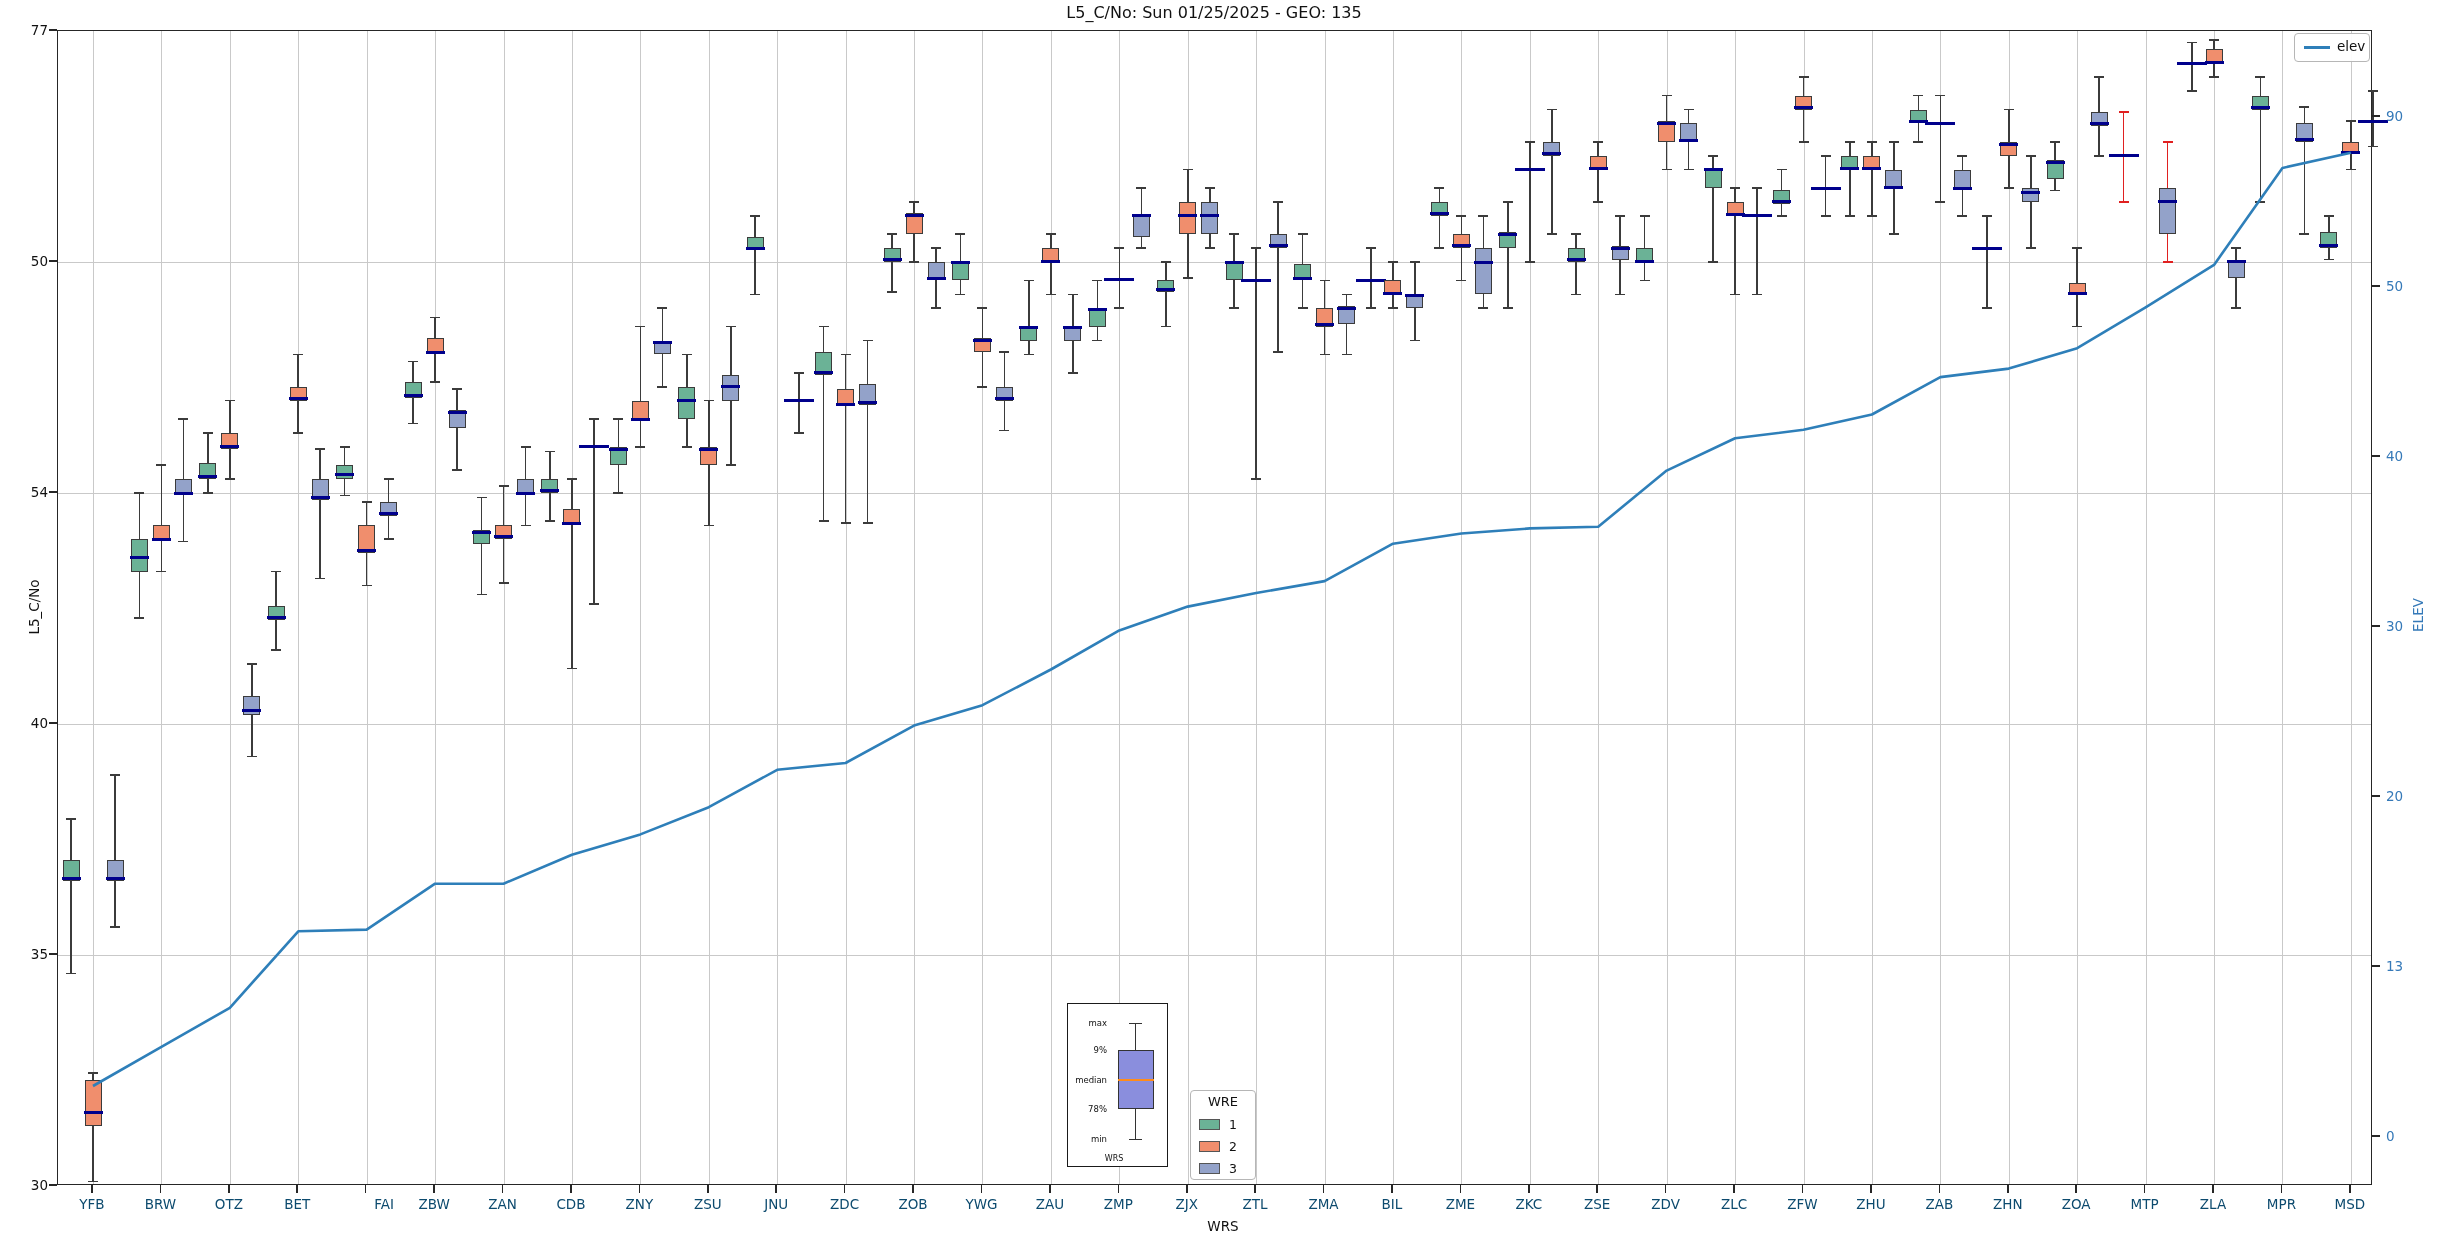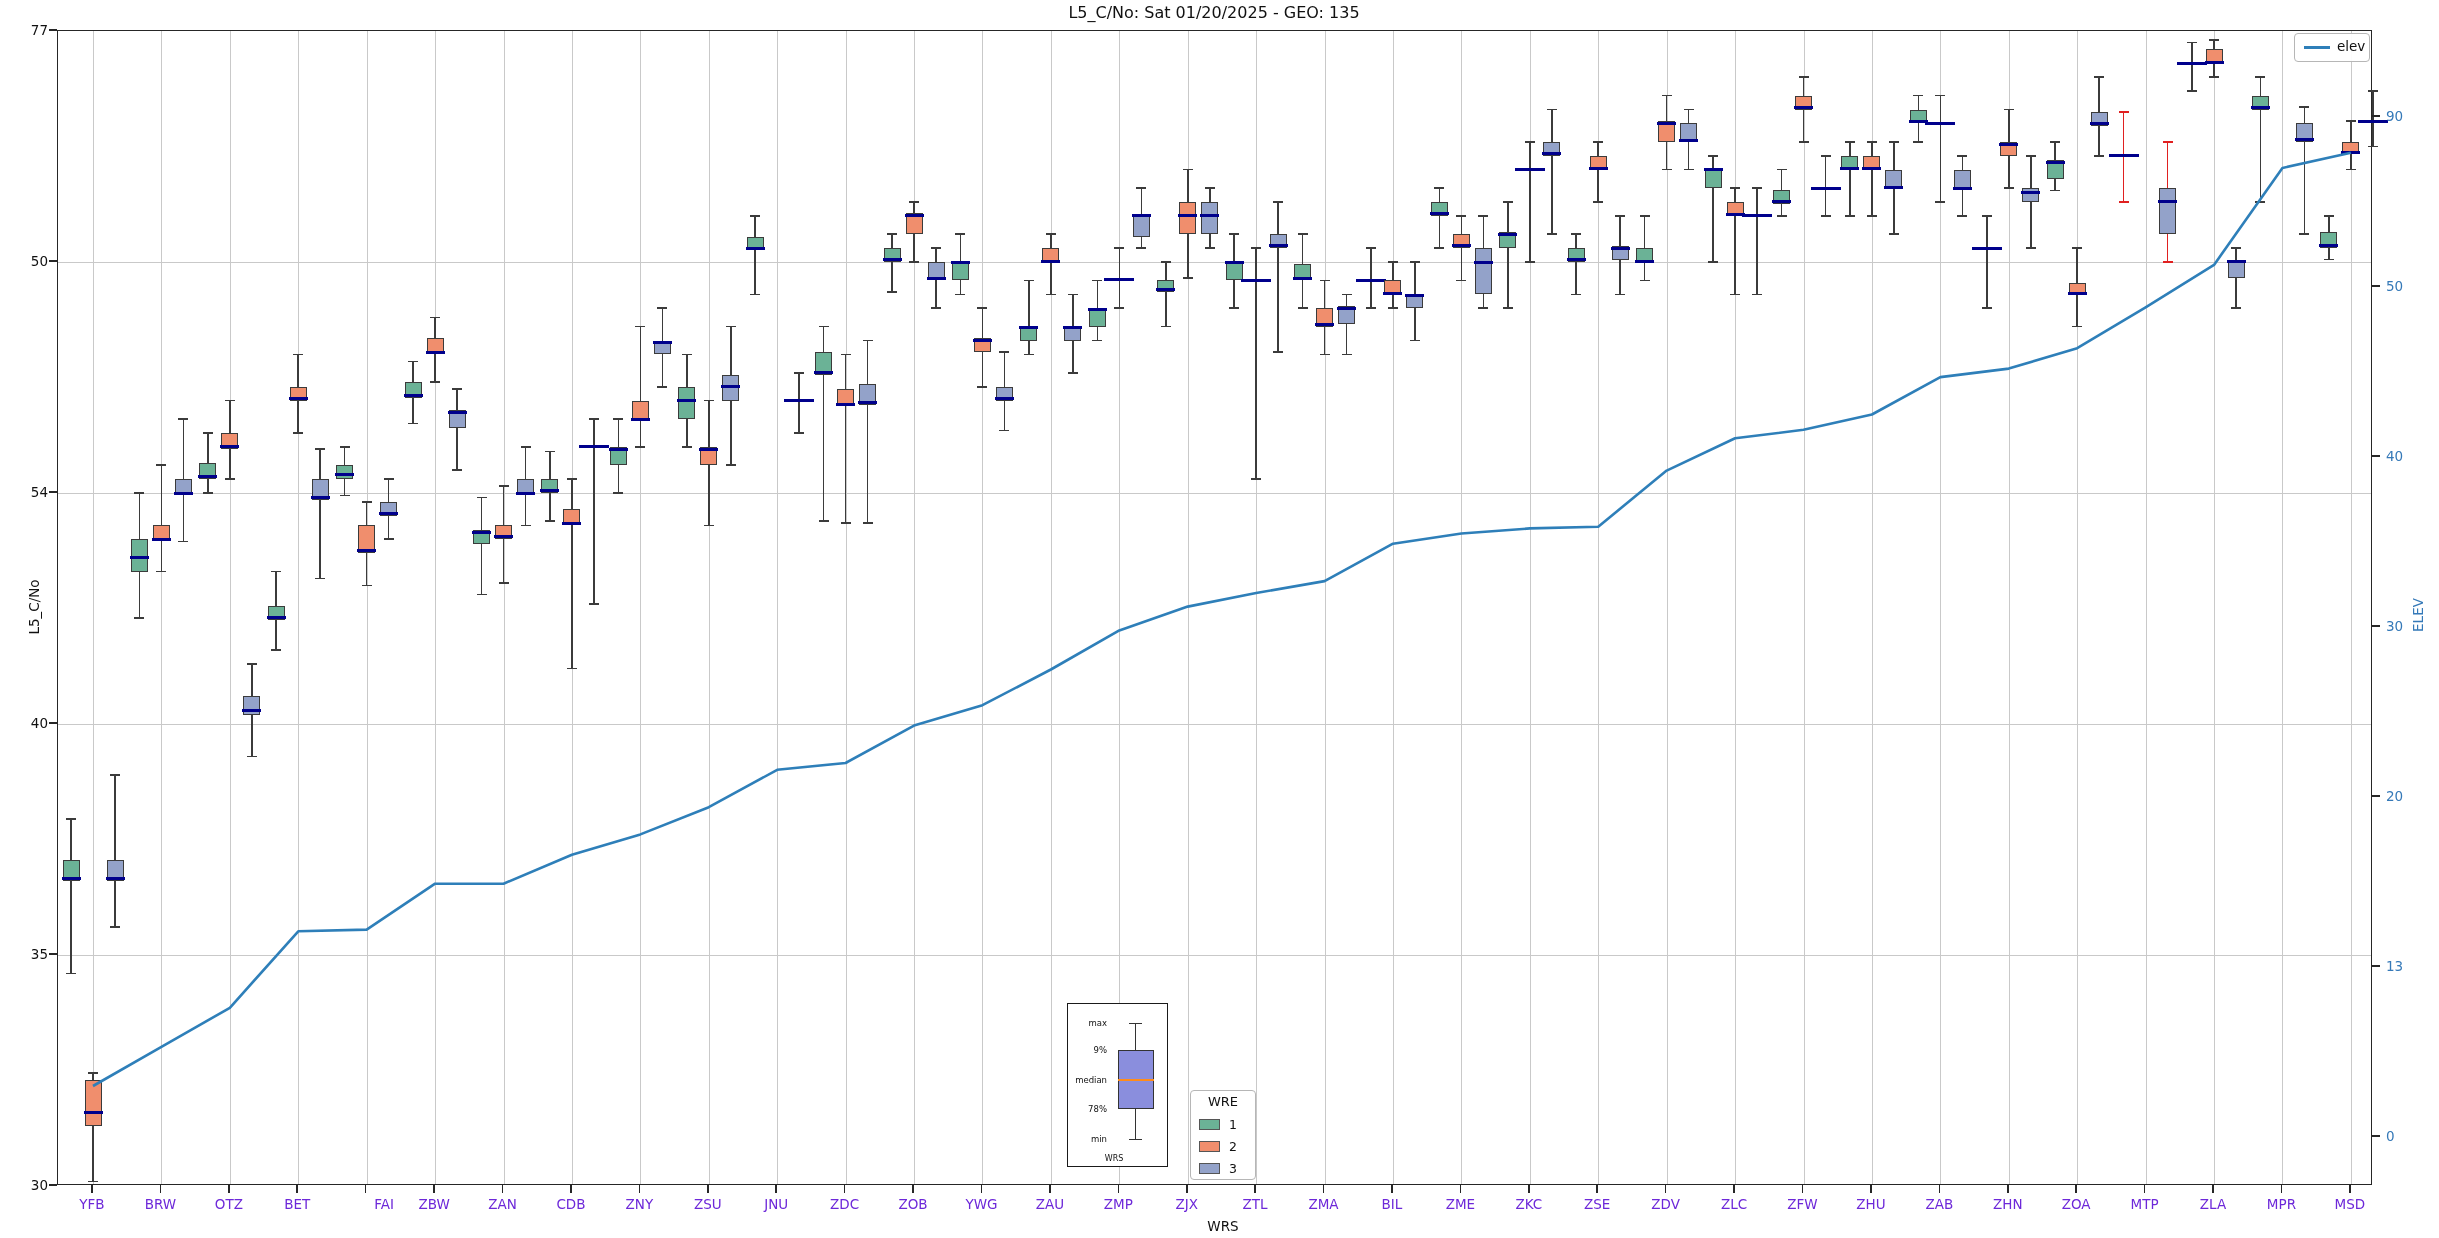--- a/index.html
+++ b/index.html
@@ -9,21 +9,21 @@
         border:1.6px solid #262626;box-sizing:border-box;background:#fff;}
   .gridh,.gridv{position:absolute;background:#c9c9c9;}
   .gridh{left:0;width:100%;height:1px;}
   .gridv{top:0;height:100%;width:1px;}
   .title{position:absolute;top:3px;transform:translateX(-50%);font-size:16px;color:#111;white-space:nowrap;}
   .ytick-label{position:absolute;right:2391px;transform:translateY(-50%);font-size:13.5px;color:#111;}
   .ytick-mark{position:absolute;width:8px;height:1.6px;background:#262626;left:49px;}
   .y2tick-label{position:absolute;left:2386px;transform:translateY(-50%);font-size:13.5px;color:#3579b8;}
   .y2tick-mark{position:absolute;width:8px;height:1.6px;background:#262626;left:2372px;}
   .xtick-mark{position:absolute;width:1.6px;height:8px;background:#262626;top:1185px;}
-  .xtick-label{position:absolute;top:1196px;transform:translateX(-50%);font-size:13.5px;color:#6d28d9;white-space:nowrap;}
+  .xtick-label{position:absolute;top:1196px;transform:translateX(-50%);font-size:13.5px;color:#0c4a6e;white-space:nowrap;}
   .axis-label-x{position:absolute;top:1218px;transform:translateX(-50%);font-size:13.5px;color:#111;}
   .axis-label-y{position:absolute;left:6px;top:607px;transform:translate(-0%,-50%) rotate(-90deg);transform-origin:center;font-size:13.5px;color:#111;white-space:nowrap;}
   .axis-label-y2{position:absolute;right:4px;top:607px;transform:rotate(-90deg);font-size:13.5px;color:#3579b8;white-space:nowrap;}
   .whisker{position:absolute;width:1.6px;background:#3b3b3b;}
   .wcap{position:absolute;height:1.6px;width:10px;background:#3b3b3b;}
   .box{position:absolute;border:1.6px solid #3b3b3b;box-sizing:border-box;}
   .median{position:absolute;height:3px;background:#00008c;}
   .legend{position:absolute;border:1px solid #b6b6b6;border-radius:4px;background:rgba(255,255,255,.95);}
   #elev-legend{left:2294px;top:33px;width:74px;height:27px;}
   #elev-legend .line{position:absolute;left:9px;top:12px;width:26px;height:3px;background:#2e7fb9;}
@@ -39,21 +39,21 @@
   #inset .ibox{position:absolute;left:50px;top:46px;width:36px;height:59px;background:#8a8edd;border:1.1px solid #333;box-sizing:border-box;}
   #inset .imed{position:absolute;left:50px;top:75px;width:36px;height:2px;background:#ff8c1a;}
   #inset .iwh{position:absolute;left:67px;width:1.2px;background:#333;}
   #inset .icap{position:absolute;left:61px;width:13px;height:1.2px;background:#333;}
   svg{position:absolute;left:0;top:0;overflow:visible;}
 </style>
 </head>
 <body>
 
 <div id="fig">
-  <div class="title" style="left:1214px">L5_C/No: Sat 01/20/2025 - GEO: 135</div>
+  <div class="title" style="left:1214px">L5_C/No: Sun 01/25/2025 - GEO: 135</div>
 
   <div id="plot">
       <div class="gridh" style="top: 924px;"></div>
       <div class="gridh" style="top: 693px;"></div>
       <div class="gridh" style="top: 462px;"></div>
       <div class="gridh" style="top: 231px;"></div>
       <div class="gridv" style="left: 35px;"></div>
       <div class="gridv" style="left: 103.42px;"></div>
       <div class="gridv" style="left: 171.84px;"></div>
       <div class="gridv" style="left: 240.26px;"></div>

